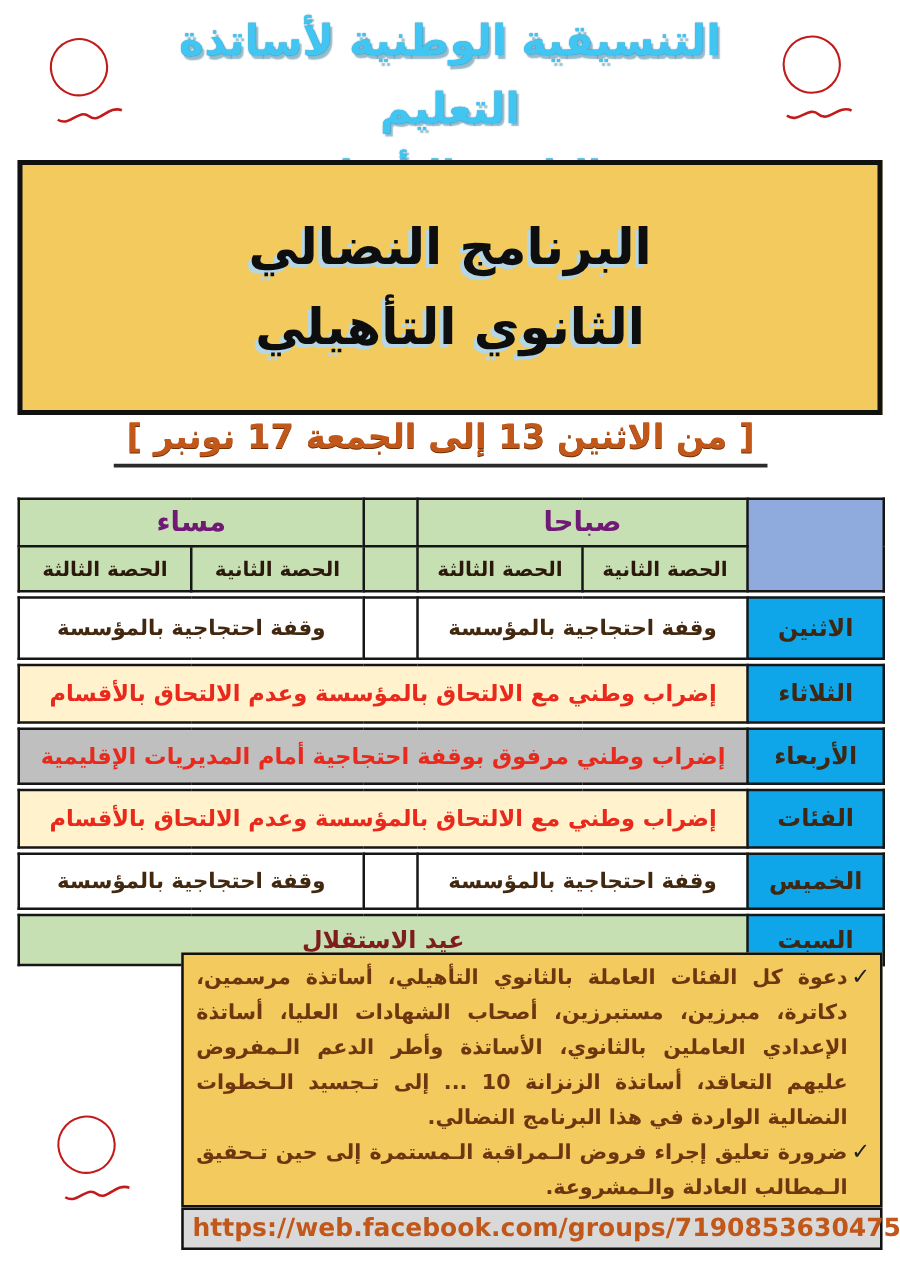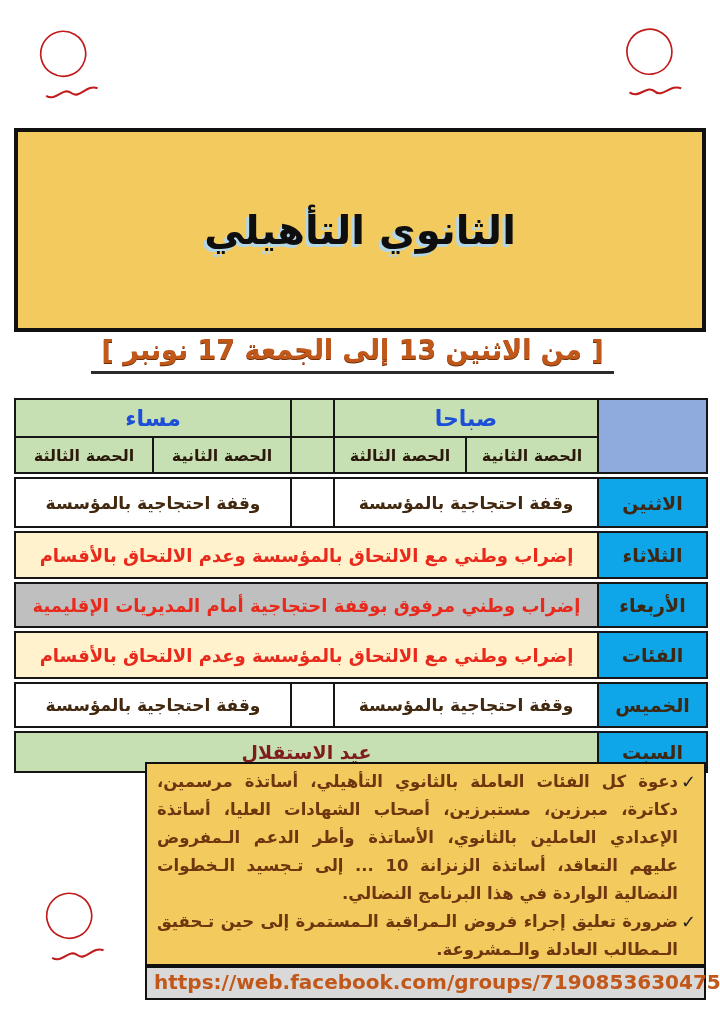--- a/index.html
+++ b/index.html
@@ -47,21 +47,21 @@
     position:absolute; left:14px; top:398px; width:692px;
     border-collapse:collapse; table-layout:fixed; direction:rtl;
   }
   .sched td { border:2px solid #161616; padding:0; text-align:center; vertical-align:middle; }
   .sched tr.gap td { border:none; height:3px; background:#fff; }
   .g  { background:#C6E0B4; }
   .bl { background:#8FAADC; }
   .cream { background:#FFF2CC; }
   .grayrow { background:#BFBFBF; }
   .daycell { background:#0ea5e9; font-size:19px; font-weight:bold; color:#3f2813; }
-  .hdr-big   { font-size:22px; font-weight:bold; color:#1d4ed8;margin-top:11px; }
+  .hdr-big   { font-size:22px; font-weight:bold; color:#701a75;margin-top:11px; }
   .hdr-small { font-size:16px; font-weight:bold; color:#2b1a0c;margin-left:32px; }
   .stand { background:#fff; font-size:17px; font-weight:bold; color:#42280f; }
   .redtxt { font-size:18px; font-weight:bold; color:#E8291C; }
   .sattxt { font-size:19px; font-weight:bold; color:#7f1d1d; }
   .white { background:#fff; }
 
   
   .notes {
     position:absolute; left:145px; top:762px; width:561px; height:204px;
     background:#F2CA5E; border:2px solid #111; box-sizing:border-box;
@@ -108,22 +108,27 @@
   <svg class="stamp stamp-tl">
       <use href="#stamp-sym"></use>
     </svg>
   <svg class="stamp stamp-tr">
       <use href="#stamp-sym"></use>
     </svg>
   <svg class="stamp stamp-bl">
       <use href="#stamp-sym"></use>
     </svg>
 
+  <div class="org-title">
+    <div class="l1">التنسيقية الوطنية لأساتذة التعليم</div>
+    <div class="l2">الثانوي التأهيلي</div>
+  </div>
 
   <div class="title-box">
+    <div>البرنامج النضالي</div>
     <div>الثانوي التأهيلي</div>
   </div>
 
   <div class="date-wrap">
     <span>[ من الاثنين 13 إلى الجمعة 17 نونبر ]</span>
   </div>
 
   <table class="sched">
     <colgroup>
       <col style="width:109px">

